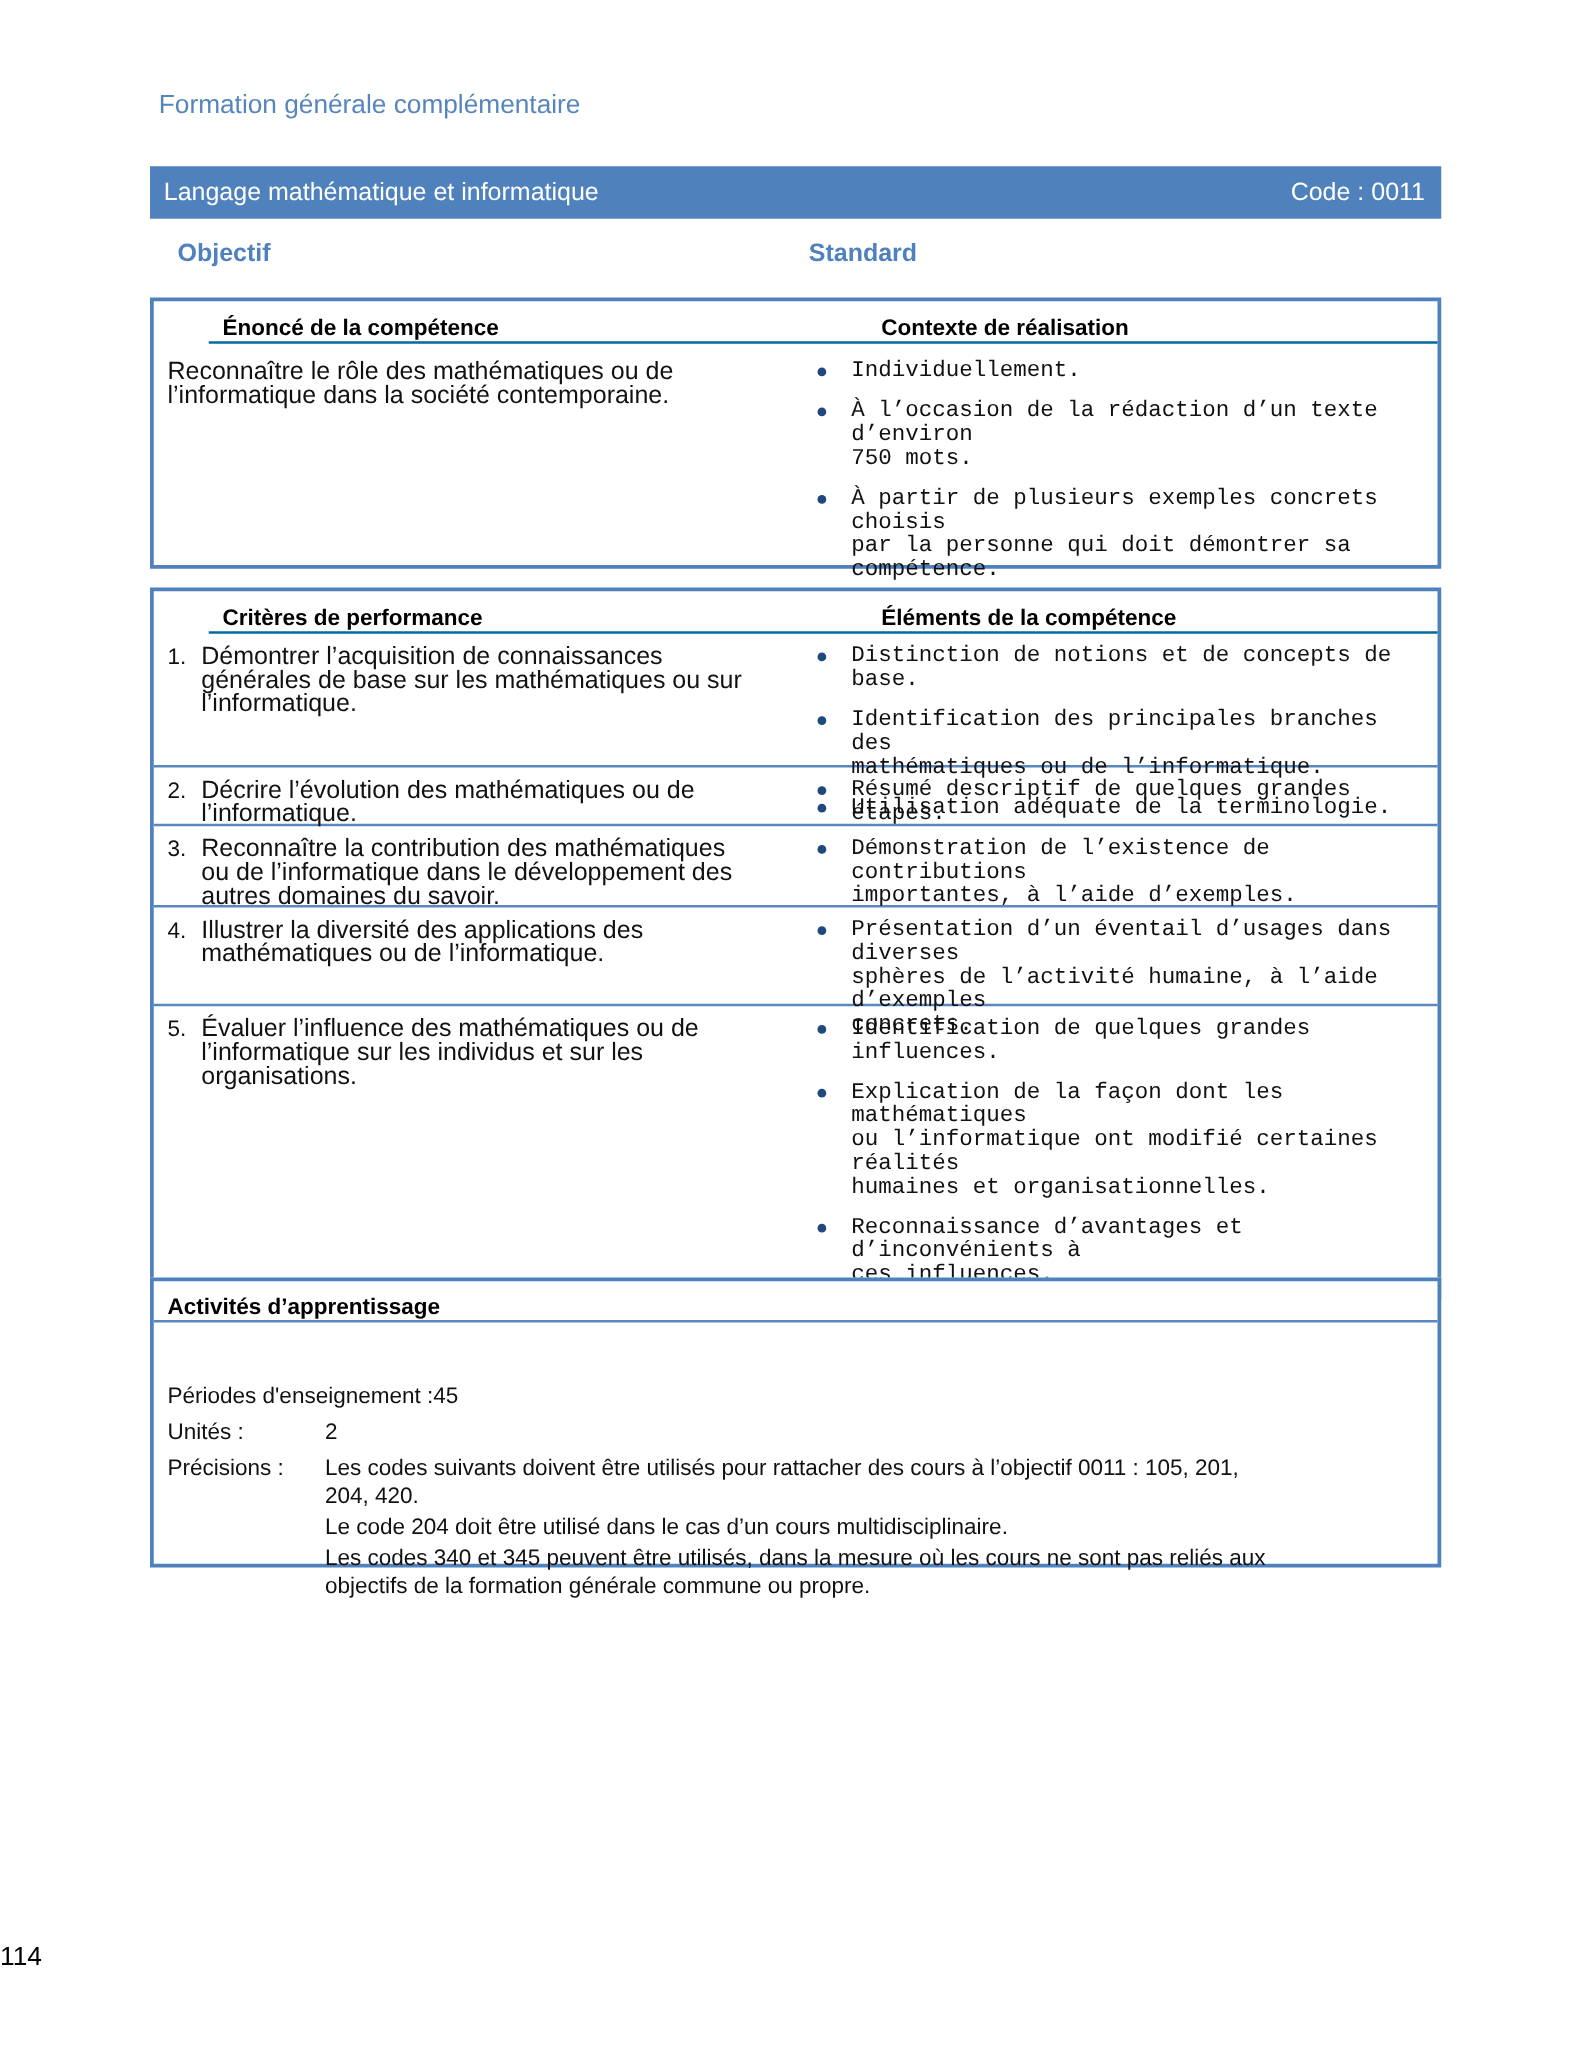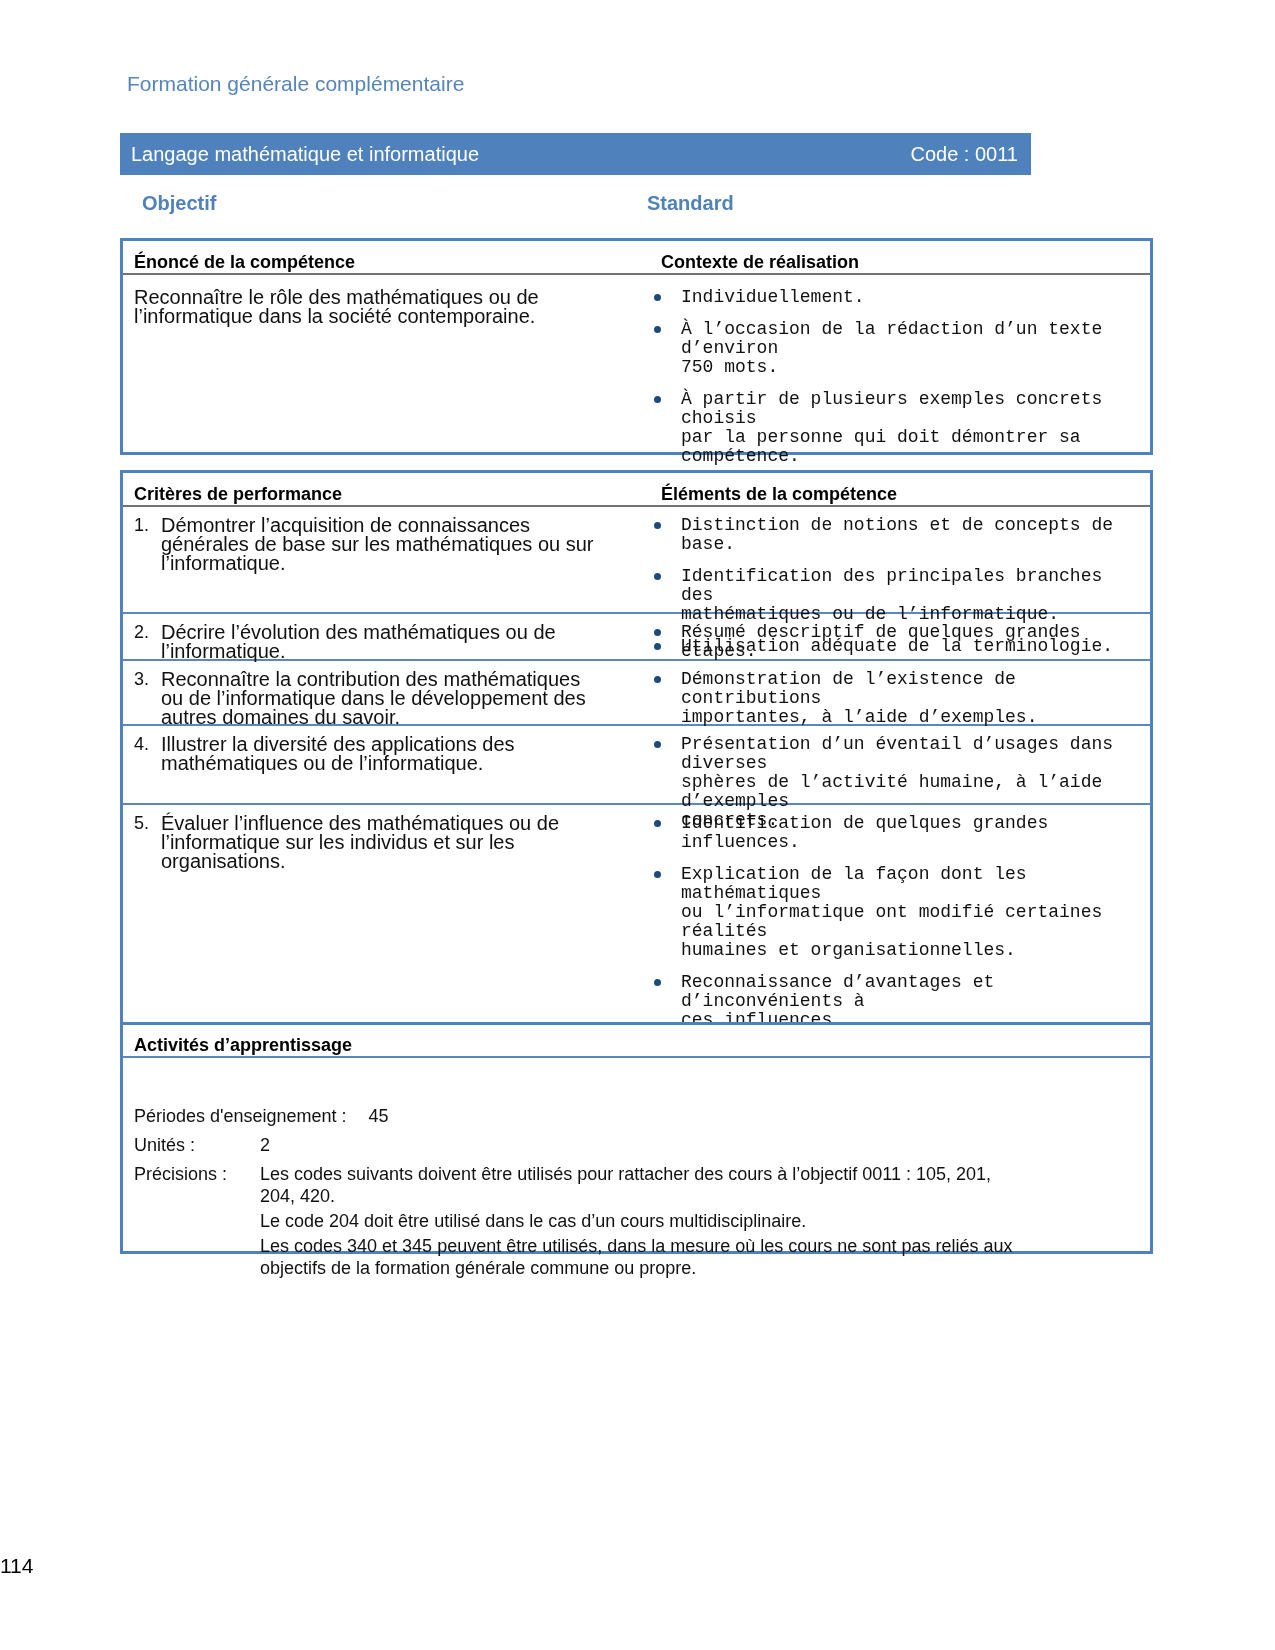--- a/index.html
+++ b/index.html
@@ -9,42 +9,42 @@
     overflow:hidden;
   }
   .pre { white-space:pre-line; }
 
   .section-label {
     position:absolute; left:127px; top:72px;
     font-size:21px; color:#5585BC;
   }
 
   .banner {
-    position:absolute; left:120px; top:133px; width:911px; height:42px;
+    position:absolute; left:120px; top:133px; width:1033px; height:42px;
     background:#4F81BD; color:#ffffff; box-sizing:border-box;
     display:flex; align-items:center; justify-content:space-between;
     padding:0 13px 0 11px; font-size:20px;
   }
 
   .col-headings { position:absolute; left:120px; top:192px; width:1033px; height:26px; }
   .col-headings .h { position:absolute; top:0; font-size:20px; font-weight:bold; color:#4F81BD; }
   .col-headings .h.left { left:22px; }
   .col-headings .h.right { left:527px; }
 
   .tbl {
     position:absolute; left:120px; width:1033px; box-sizing:border-box;
     border:3px solid #4F81BD; background:#fff; display:flex; flex-direction:column;
   }
   #table1 { top:238px; height:217px; }
   #table2 { top:470px; height:570px; }
   #table3 { top:1022px; height:232px;gap:38px; }
 
   .thead {
     display:grid; grid-template-columns:527px 1fr; box-sizing:border-box;
-    height:44px; border-bottom:2px solid #737373;
+    height:44px; border-bottom:2px solid #0369a1;margin-left:44px;
   }
   .thead .hcell { padding:11px 10px 0 11px; font-size:18px; font-weight:bold; color:#000; }
 
   .trow { display:grid; grid-template-columns:527px 1fr; box-sizing:border-box; }
   .trow.divided { border-bottom:2px solid #5A87BE; }
   .r1 { height:107px; } .r2 { height:47px; } .r3 { height:65px; } .r4 { height:79px; }
   .r5 { flex:1; }
 
   .lcell { display:flex; box-sizing:border-box; padding:9px 20px 0 11px; }
   .rcell { box-sizing:border-box; padding:9px 10px 0 2px;font-family:Liberation Mono, monospace; }
@@ -62,21 +62,21 @@
 
   
   .t3head {
     box-sizing:border-box; height:42px; border-bottom:2px solid #5A87BE;
     padding:10px 10px 0 11px; font-size:18px; font-weight:bold; color:#000;
   }
   .t3body { padding:9px 14px 0 11px; font-size:18px; line-height:22px; }
   .t3row { display:flex; margin-bottom:7px; }
   .t3label { flex:none; }
   .t3label.fixed { width:126px; }
-  .t3value.gap { margin-left:22px; }
+  .t3value.gap { }
   .prec p { margin:0 0 3px 0; }
 
   .page-number {
     position:absolute; top:1554px; left:0; width:100%；
     width:100%; text-align:center; font-size:21px; color:#000;
   }
 </style>
 </head>
 <body>
 

